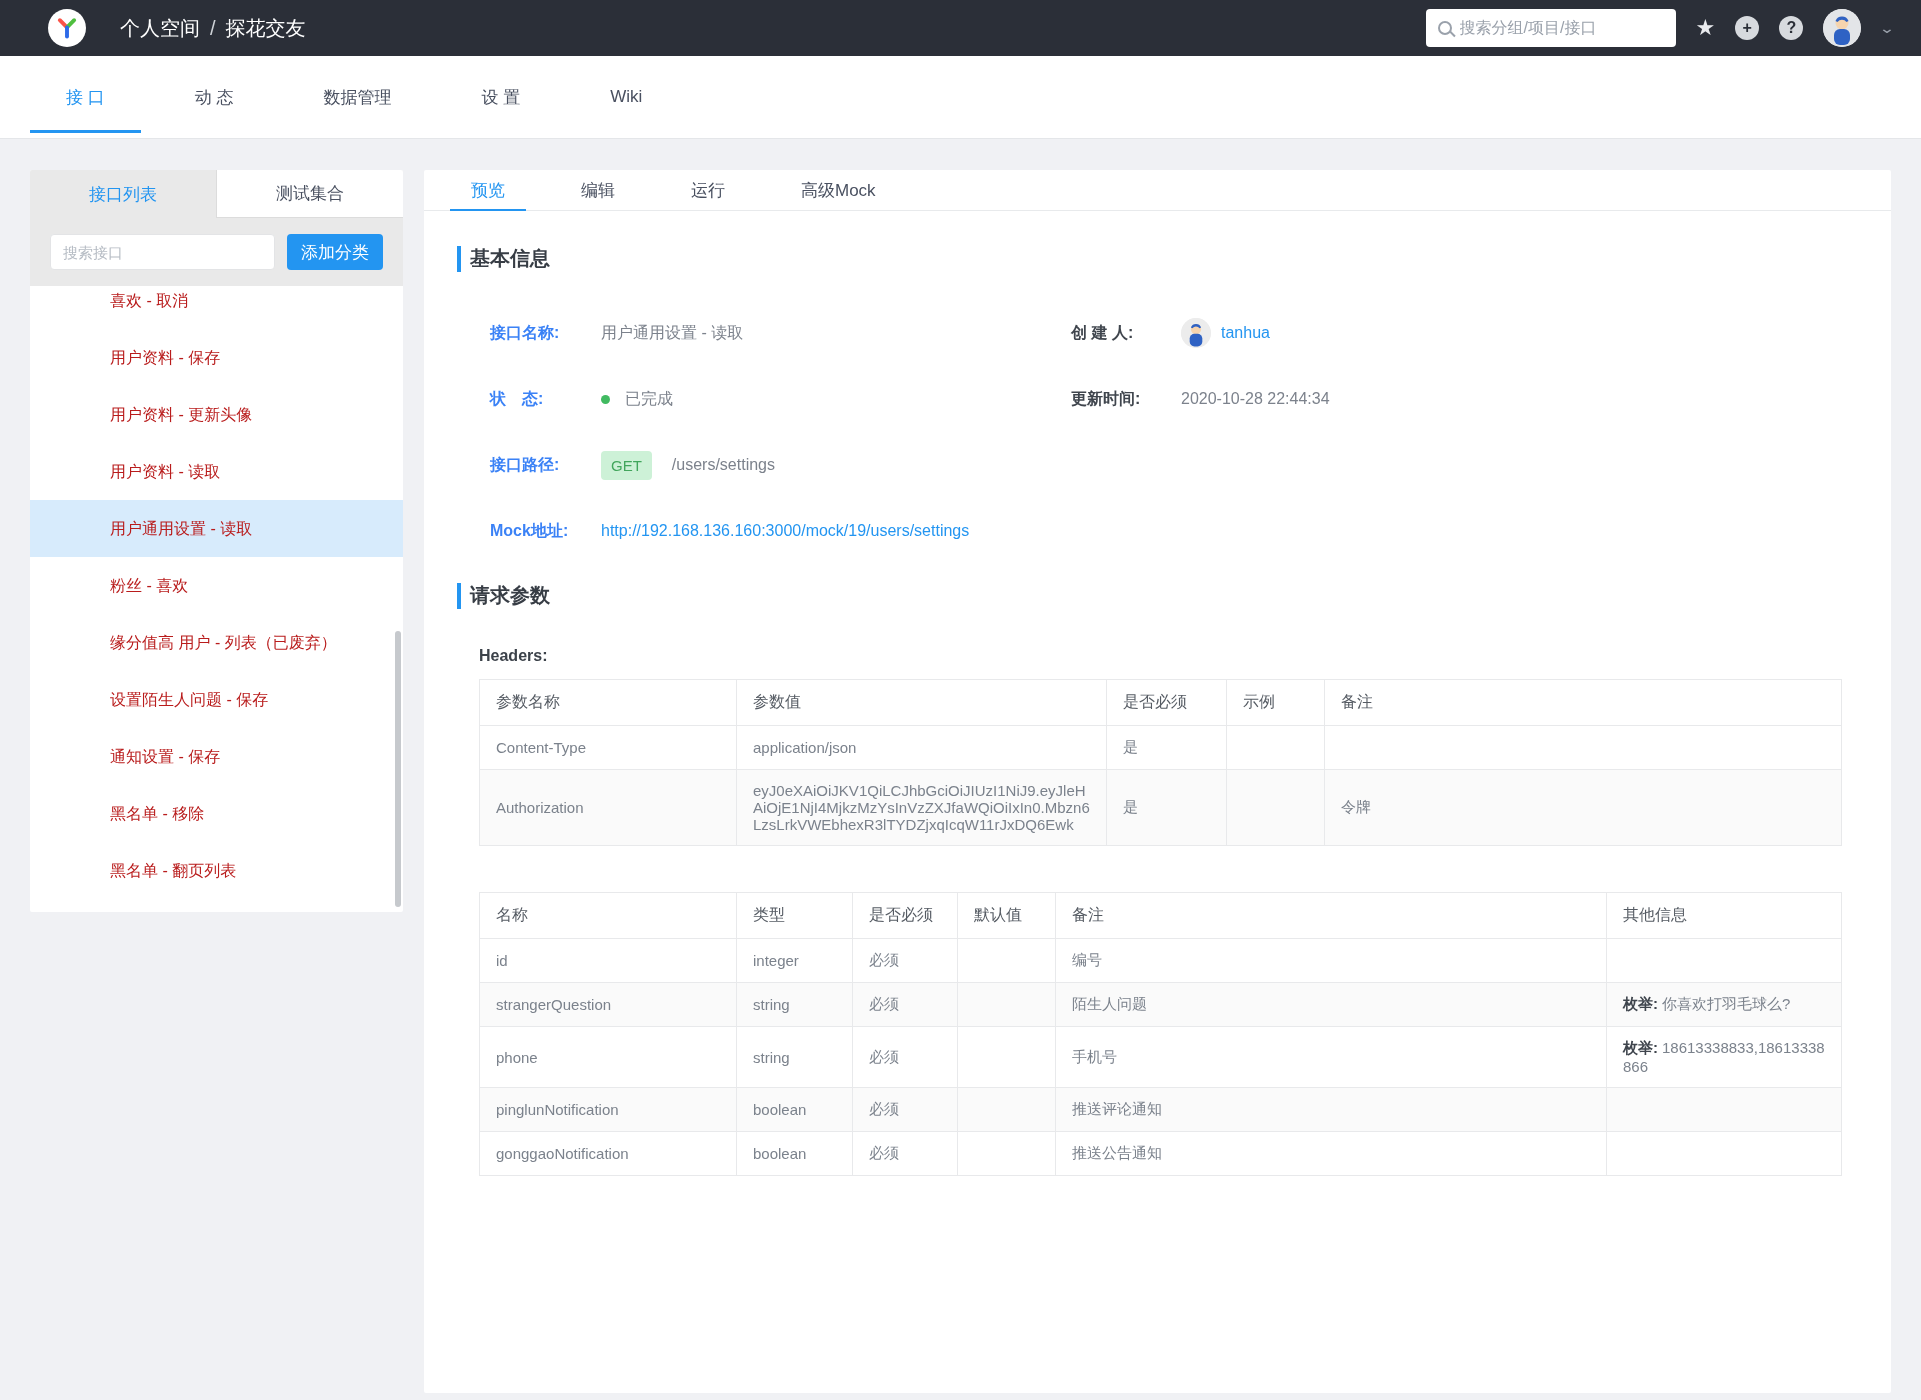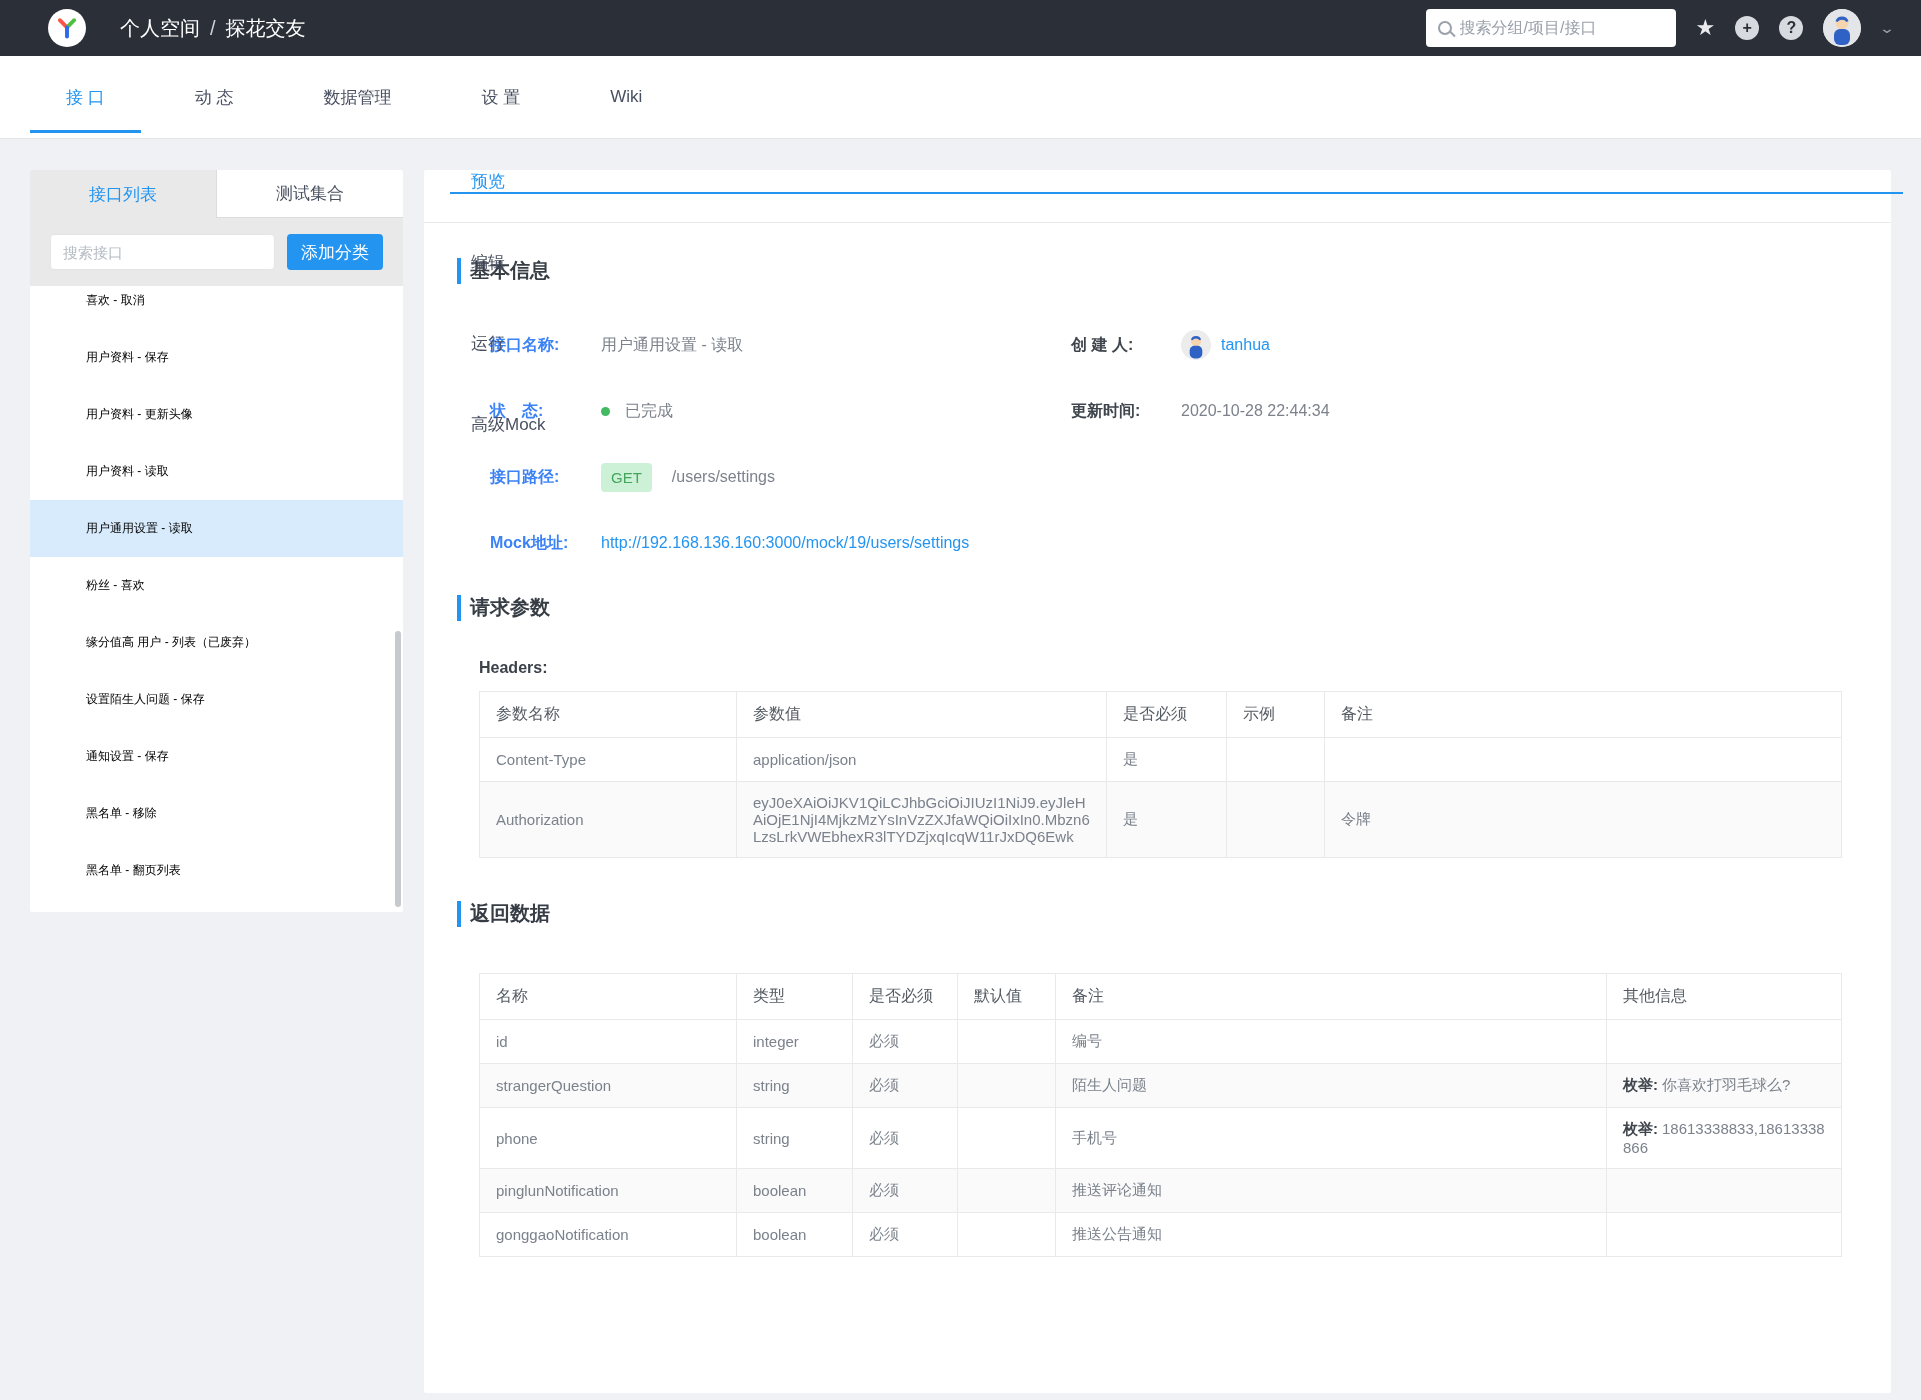--- a/index.html
+++ b/index.html
@@ -76,35 +76,35 @@
     flex:1; height:36px; border:1px solid #e3e4e6; border-radius:4px; padding:0 12px;
     font-size:15px; font-family:inherit; outline:none; color:#495060;
   }
   .side-search input::placeholder { color:#b6bcc4; }
   .btn-add {
     width:106px; height:36px; background:#2395f1; color:#ffffff; border:none; border-radius:4px;
     font-size:17px; font-family:inherit; cursor:pointer;
   }
   .side-list { height:624px; overflow:hidden; }
   .side-item {
-    height:57px; line-height:57px; padding-left:56px; font-size:12px; color:#000000;
+    height:57px; line-height:57px; padding-left:80px; font-size:16px; color:#b91c1c;
     white-space:nowrap; cursor:pointer;
   }
   .side-item:first-child { margin-top:-14px; }
   .side-item.selected { background:#d7ebfc; }
   .side-scrollbar {
     position:absolute; right:2px; top:461px; width:6px; height:276px;
     background:#c6c9cd; border-radius:3px; cursor:grab;
   }
 
   
   .main { flex:1; background:#ffffff; min-height:1223px; border-radius:2px; padding-bottom:30px; }
   .page-tabs {
-    height:53px; border-bottom:1px solid #e8eaec; display:flex; align-items:stretch;
-    padding-left:38px; gap:58px;flex-direction:column;
+    height:41px; border-bottom:1px solid #e8eaec; display:flex; align-items:stretch;
+    padding-left:38px; gap:58px;
   }
   .page-tab {
     display:flex; align-items:center; font-size:17px; color:#495060; cursor:pointer;
     position:relative; padding:0 9px;
   }
   .page-tab.active { color:#2395f1; }
   .page-tab.active::after {
     content:""; position:absolute; left:-12px; right:-12px; bottom:-1px; height:2.5px; background:#2395f1;
   }
 
@@ -305,21 +305,20 @@
         <tr>
           <td>Authorization</td>
           <td>eyJ0eXAiOiJKV1QiLCJhbGciOiJIUzI1NiJ9.eyJleHAiOjE1NjI4MjkzMzYsInVzZXJfaWQiOiIxIn0.Mbzn6LzsLrkVWEbhexR3lTYDZjxqIcqW11rJxDQ6Ewk</td>
           <td>是</td>
           <td></td>
           <td>令牌</td>
         </tr>
       </tbody>
     </table>
 
-    <h2 class="sec-head" style="margin-top:42px;">返回数据</h2>
 
     <table class="data-table" style="margin-top:46px;padding-left:43px;">
       <colgroup>
         <col style="width:257px">
           <col style="width:116px">
           <col style="width:105px">
         <col style="width:98px">
           <col style="width:551px">
           <col style="width:235px">
       </colgroup>

